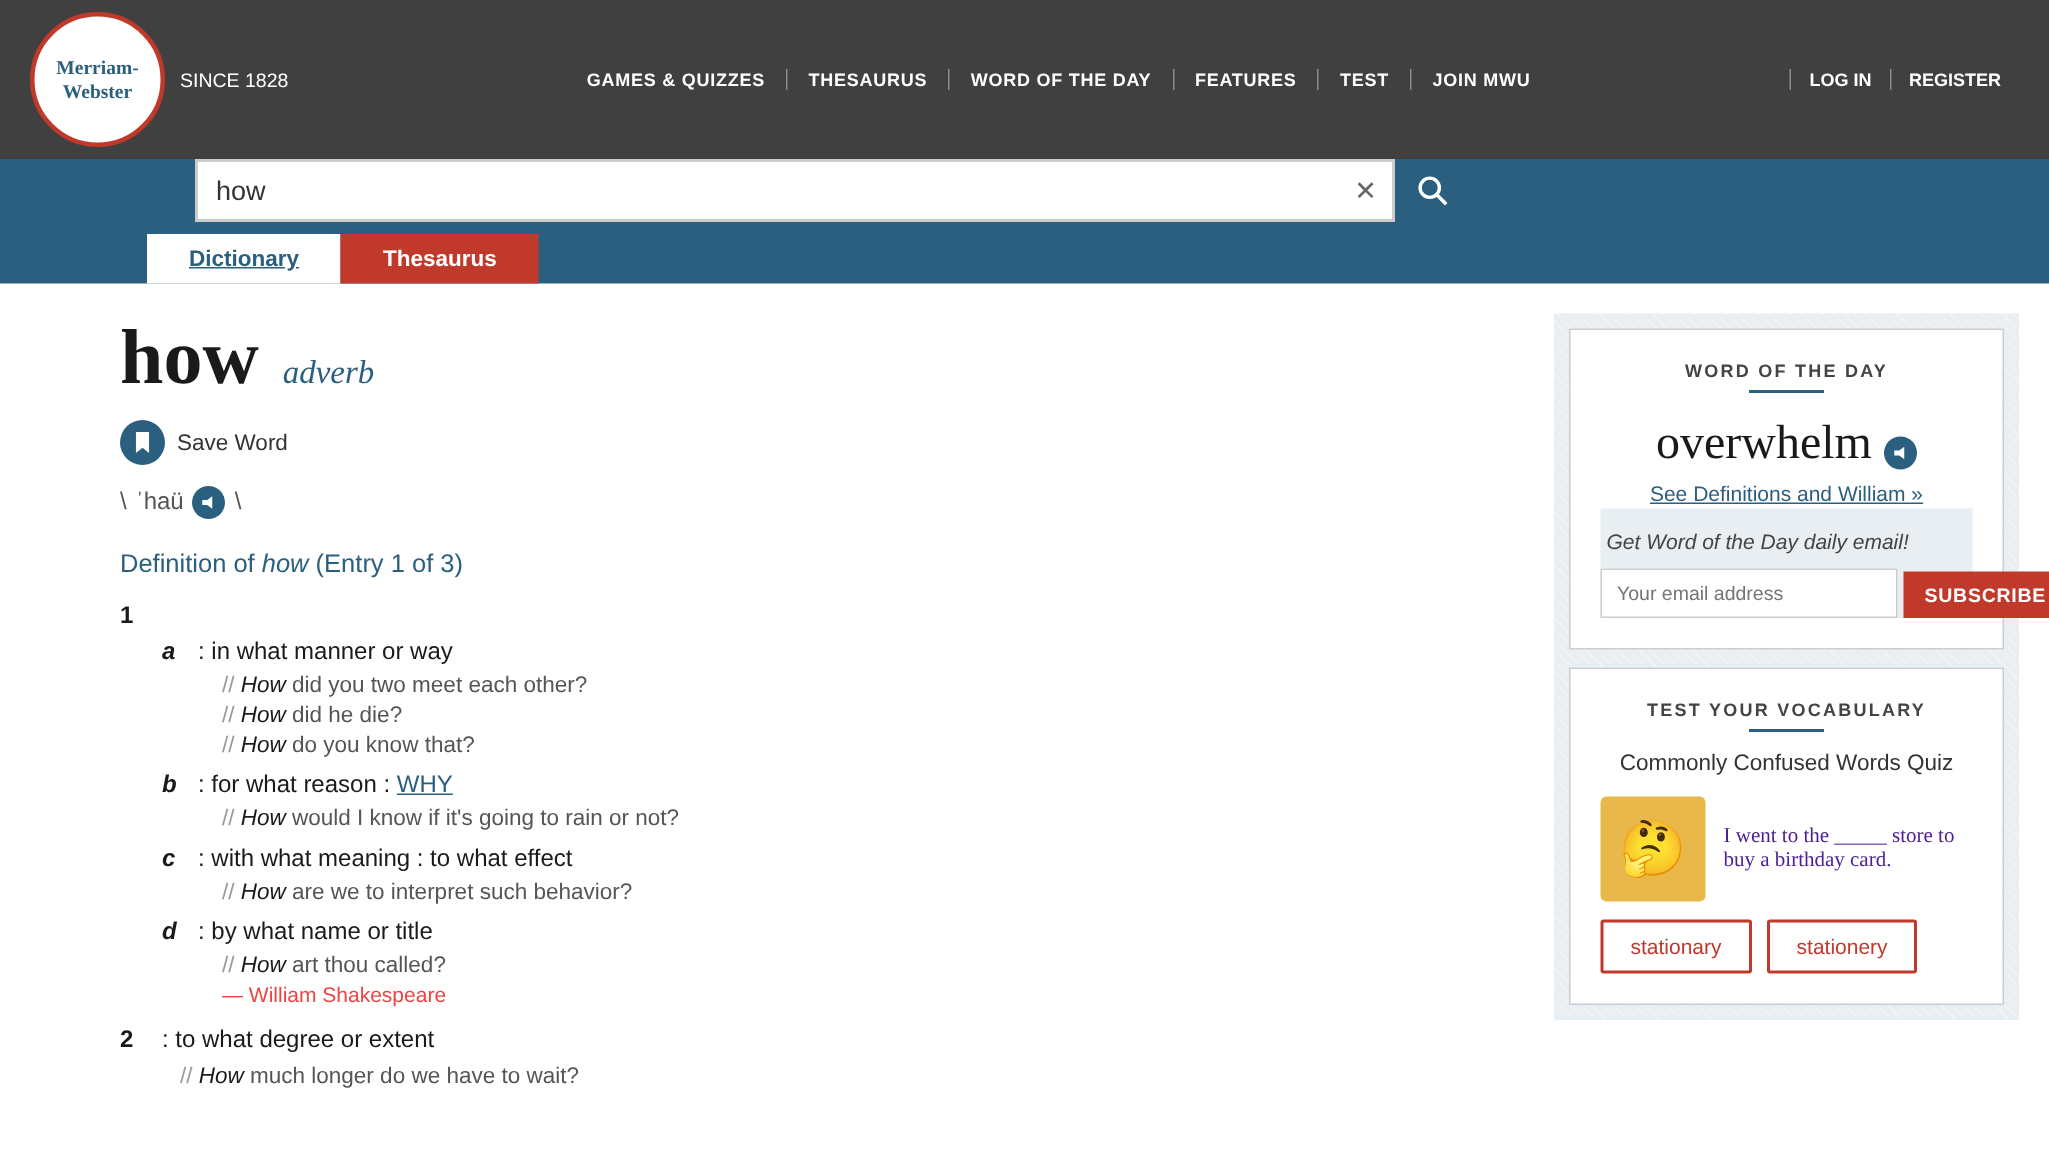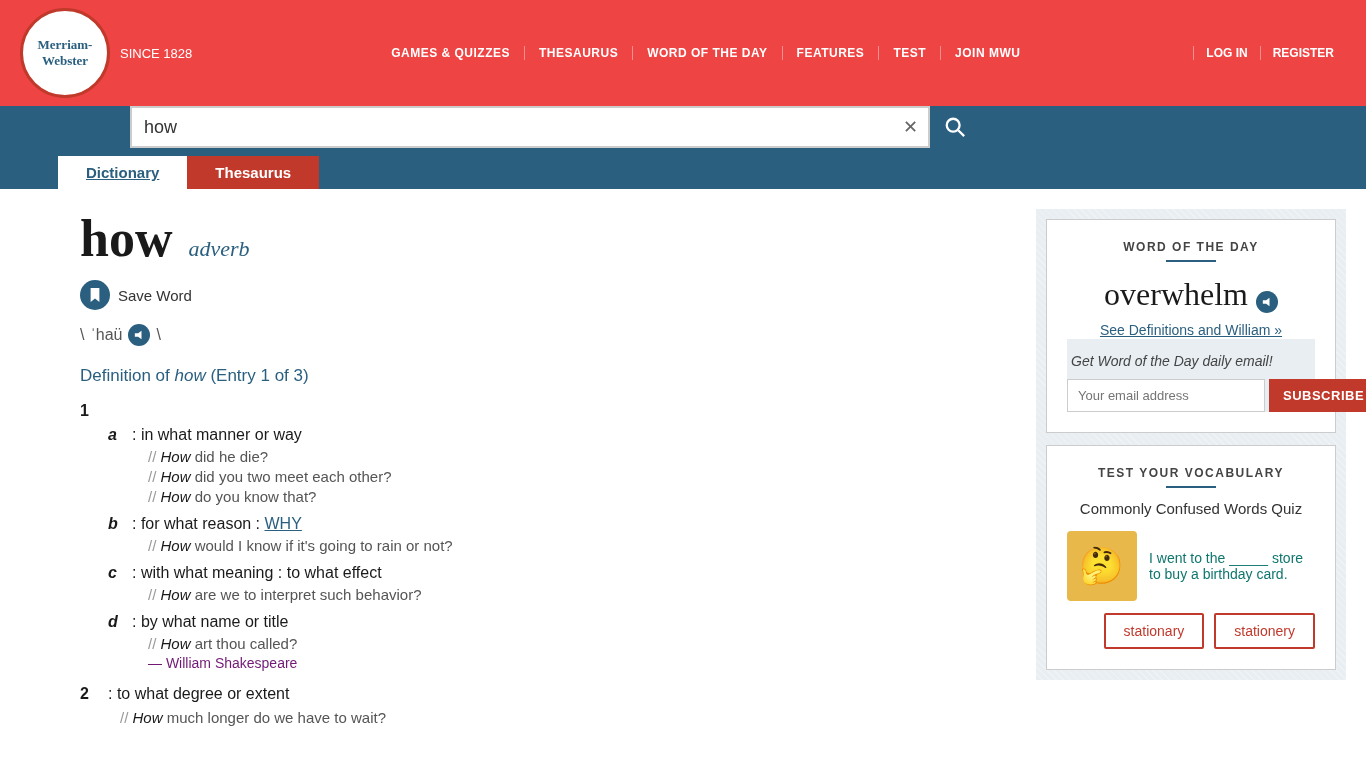--- a/index.html
+++ b/index.html
@@ -1,20 +1,20 @@
 <!DOCTYPE html>
 <html><head>
   <meta charset="utf-8">
   <style>
     * { margin: 0; padding: 0; box-sizing: border-box; }
     body { font-family: Georgia, 'Times New Roman', serif; font-size: 16px; color: #333; background: #fff; }
 
     
     .header-top {
-      background-color: #ef4444;
+      background-color: #404040;
       padding: 8px 20px;
       display: flex;
       align-items: center;
       justify-content: space-between;
     }
     .header-logo-area {
       display: flex;
       align-items: center;
       gap: 10px;
     }
@@ -115,21 +115,21 @@
       width: 50px;
       height: 42px;
       display: flex;
       align-items: center;
       justify-content: center;
       color: #fff;
       font-size: 20px;
     }
     .tabs-area {
       background-color: #2a5f7f;
-      padding: 0 20px 0 58px;
+      padding: 0 20px 0 98px;
       display: flex;
     }
     .tab-dict {
       background: #fff;
       color: #2a5f7f;
       font-family: Arial, sans-serif;
       font-size: 15px;
       font-weight: bold;
       padding: 8px 28px;
       text-decoration: underline;
@@ -277,21 +277,21 @@
       color: #555;
       margin: 3px 0 3px 40px;
     }
     .example-line em {
       font-style: italic;
       color: #1a1a1a;
     }
     .example-attribution {
       font-family: Arial, sans-serif;
       font-size: 14px;
-      color: #701a75;
+      color: #ef4444;
       margin-left: 40px;
     }
     .def-sub {
       margin-left: 28px;
       margin-bottom: 10px;
     }
     .def-sub-row {
       display: flex;
       gap: 12px;
       margin-bottom: 4px;
@@ -369,20 +369,21 @@
       font-family: Arial, sans-serif;
       font-size: 14px;
       color: #444;
       margin-bottom: 10px;
       padding: 0 4px;
       font-style: italic;
     }
     .wotd-email-row {
       display: flex;
       gap: 4px;
+      align-items: flex-end;
     }
     .wotd-email-input {
       flex: 1;
       border: 1px solid #ccc;
       padding: 8px 10px;
       font-family: Arial, sans-serif;
       font-size: 13px;
       color: #999;
       outline: none;
     }
@@ -438,28 +439,28 @@
       height: 70px;
       background: #e8b84b;
       border-radius: 4px;
       display: flex;
       align-items: center;
       justify-content: center;
       font-size: 36px;
       flex-shrink: 0;
     }
     .vocab-question {
-      font-family: Liberation Sans, sans-serif;
+      font-family: Liberation Serif, serif;
       font-size: 14px;
-      color: #0f766e;
+      color: #4c1d95;
     }
     .vocab-answers {
       display: flex;
       gap: 10px;
-      justify-content: flex-end;
+      justify-content: flex-start;
     }
     .vocab-answer-btn {
       border: 2px solid #c0392b;
       background: #fff;
       color: #c0392b;
       padding: 8px 18px;
       font-family: Arial, sans-serif;
       font-size: 14px;
       cursor: pointer;
       border-radius: 2px;
@@ -544,22 +545,22 @@
     <div class="def-entry">
       <div class="def-numbered">
         <span class="def-number">1</span>
       </div>
 
       <div class="def-sub">
         <div class="def-sub-row">
           <span class="def-letter">a</span>
           <span class="def-text">: in what manner or way</span>
         </div>
+        <div class="example-line"><span class="example-slash">//</span> <em>How</em> did you two meet each other?</div>
         <div class="example-line"><span class="example-slash">//</span> <em>How</em> did he die?</div>
-        <div class="example-line"><span class="example-slash">//</span> <em>How</em> did you two meet each other?</div>
         <div class="example-line"><span class="example-slash">//</span> <em>How</em> do you know that?</div>
       </div>
 
       <div class="def-sub">
         <div class="def-sub-row">
           <span class="def-letter">b</span>
           <span class="def-text">: for what reason : <a href="#" class="def-link">WHY</a></span>
         </div>
         <div class="example-line"><span class="example-slash">//</span> <em>How</em> would I know if it's going to rain or not?</div>
       </div>

